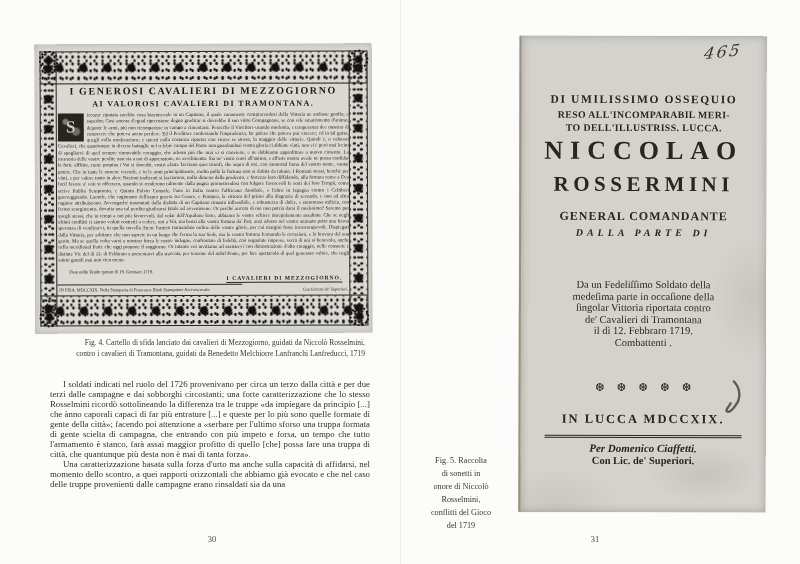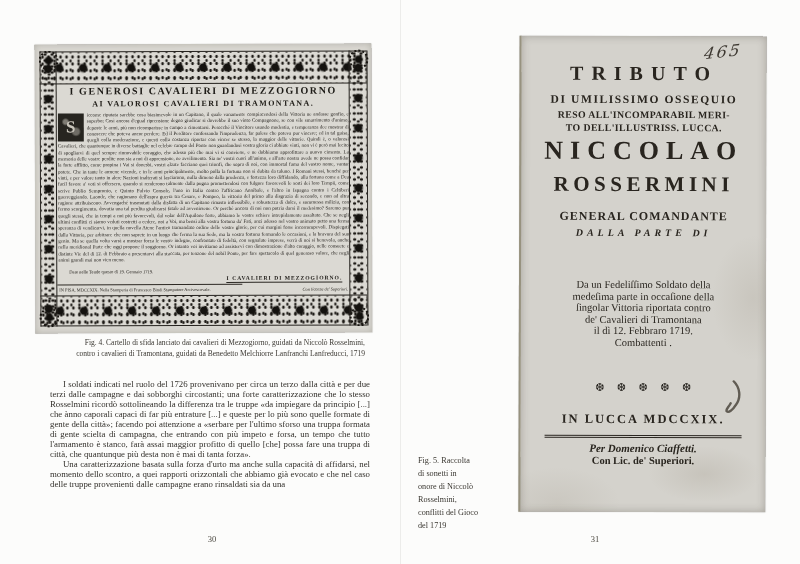--- a/index.html
+++ b/index.html
@@ -118,21 +118,21 @@
   .tp-party{top:206px;font-size:17px;letter-spacing:3px;font-weight:700;}
   .tp-dedication{top:243px;font-size:10.5px;line-height:11.6px;font-weight:500;}
   .tp-ornaments{top:345px;font-size:11px;word-spacing:9px;font-family:"DejaVu Sans", sans-serif;color:#221f1a;}
   .tp-lucca{top:376px;font-size:12.5px;letter-spacing:2px;font-weight:600;}
   .tp-rule{left:24px;right:24px;top:399px;height:3px;border-top:1.4px solid #2b2722;border-bottom:1px solid #2b2722;box-sizing:border-box;}
   .tp-printer{top:406px;font-size:11px;font-style:italic;font-weight:600;}
   .tp-license{top:419px;font-size:10.5px;font-weight:600;}
   .smudge{left:204px;top:344px;width:22px;height:34px;}
 
   
-  .cap5{left:418px;top:454px;width:86px;text-align:left;font-size:8.2px;line-height:13px;color:#3a3731;}
+  .cap5{left:418px;top:454px;width:86px;text-align:center;font-size:8.2px;line-height:13px;color:#3a3731;}
   .cap5 div{white-space:nowrap;}
 </style>
 </head>
 <body>
 
 <div class="abs gutter"></div>
 
 <div>
 
   <figure class="abs fig4" style="margin:0;">
@@ -181,21 +181,20 @@
     <div>di sonetti in</div>
     <div>onore di Niccolò</div>
     <div>Rosselmini,</div>
     <div>conflitti del Gioco</div>
     <div>del 1719</div>
   </div>
 
   <figure class="abs fig5" style="margin:0;">
     <div class="abs hand465">465</div>
 
-    <div class="abs tp tp-tributo">TRIBUTO</div>
     <div class="abs tp tp-ossequio">DI UMILISSIMO OSSEQUIO</div>
     <div class="abs tp tp-reso">RESO ALL'INCOMPARABIL MERI-</div>
     <div class="abs tp tp-todell">TO DELL'ILLUSTRISS. LUCCA.</div>
     <div class="abs tp tp-niccolao">NICCOLAO</div>
     <div class="abs tp tp-rossermini">ROSSERMINI</div>
     <div class="abs tp tp-role">GENERAL COMANDANTE</div>
     <div class="abs tp tp-partylabel">DALLA PARTE DI</div>
 
     <div class="abs tp tp-dedication">
       <div>Da un Fedeliſſimo Soldato della</div>

